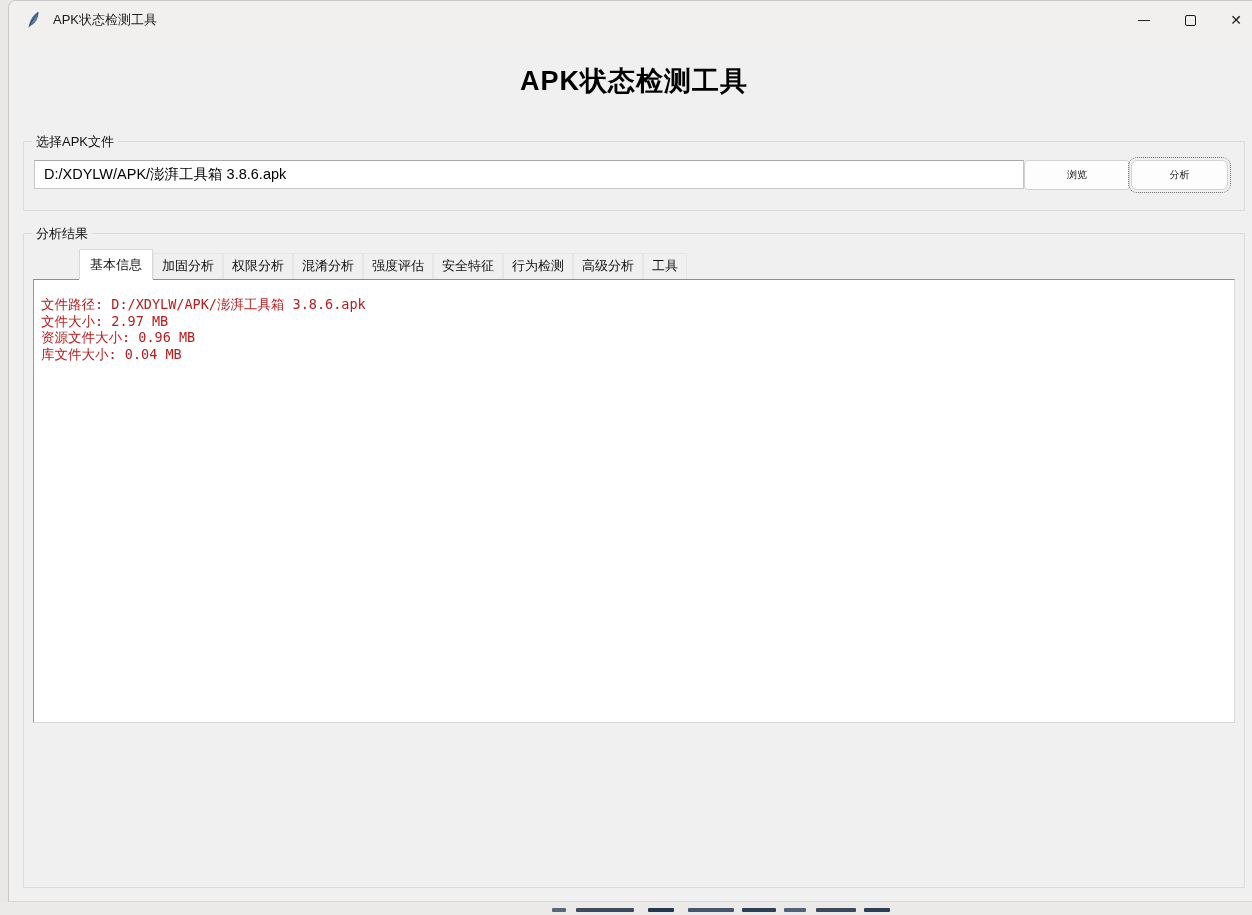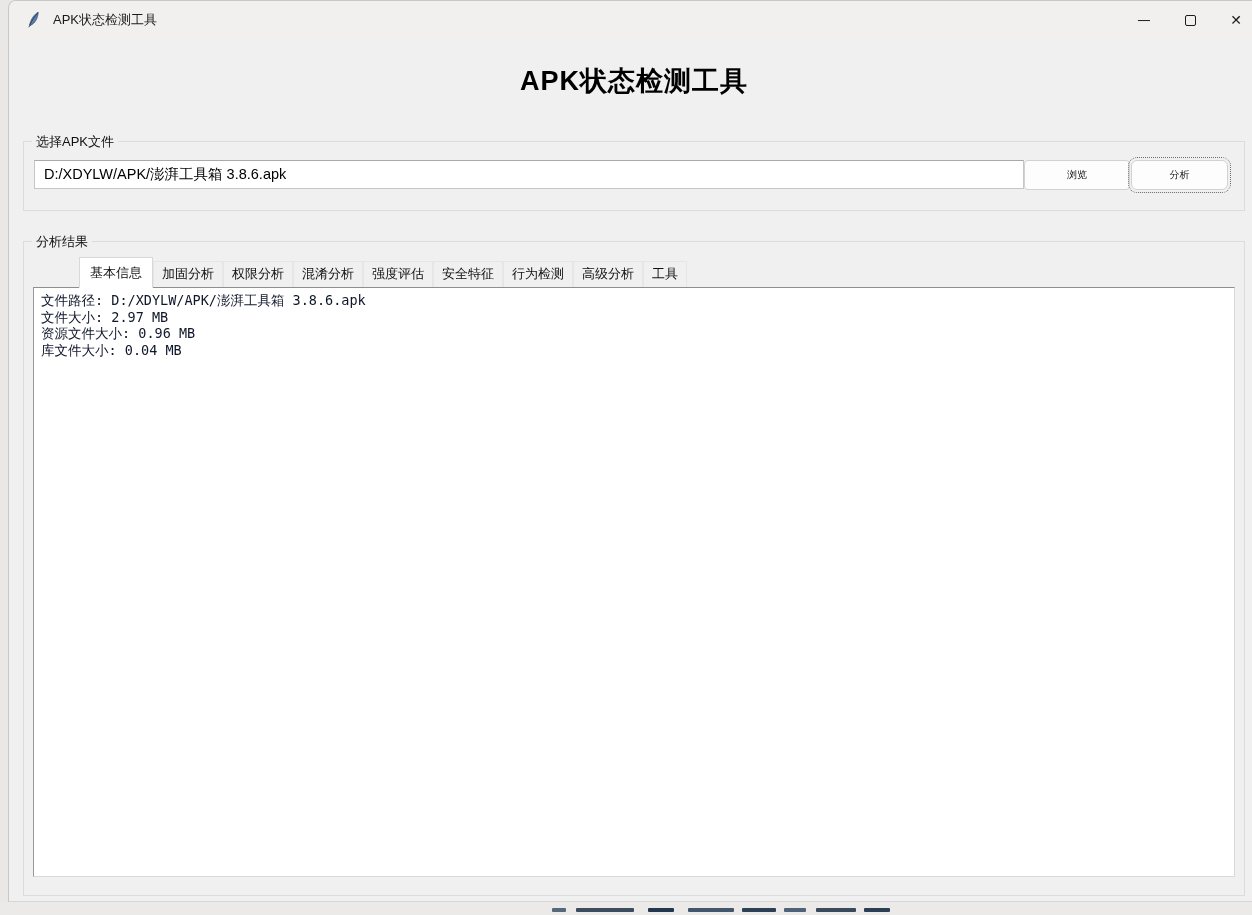--- a/index.html
+++ b/index.html
@@ -96,21 +96,21 @@
   #analyze-btn {
     width:97px;
     border-radius:6px;
     outline:1px dotted #6b6b6b;
     outline-offset:2px;
     margin:0 4px 0 1px;
   }
 
   
   #results-frame {
-    margin-top:30px;
+    margin-top:22px;
     height:655px;
     padding:19px 9px 16px 9px;
   }
   .tabs {
     display:flex;
     align-items:flex-end;
     height:26px;
     position:relative;
     z-index:2;
     padding-left:46px;
@@ -126,29 +126,29 @@
     cursor:default;
   }
   .tab.active {
     background:#ffffff;
     border:1px solid #d8d8d8;
     border-bottom:1px solid #ffffff;
     padding:6px 10px 5px 10px;
     margin-bottom:-1px;
   }
   .result-text {
-    height:590px;
+    height:444px;
     background:#ffffff;
     border:1px solid;
     border-color:#8b8f95 #d9d9d9 #d9d9d9 #9a9a9a;
-    padding:4px 7px;
+    padding:16px 7px;
     font-family:"DejaVu Sans Mono", "Liberation Mono", monospace;
     font-size:13.5px;
     line-height:16.5px;
-    color:#0f172a;
+    color:#b91c1c;
     overflow:hidden;
   }
   .result-line { white-space:pre; }
 
   
   .desktop-sliver {
     position:absolute;
     left:0; bottom:0;
     width:1252px; height:13px;
     background:#eceae8;

